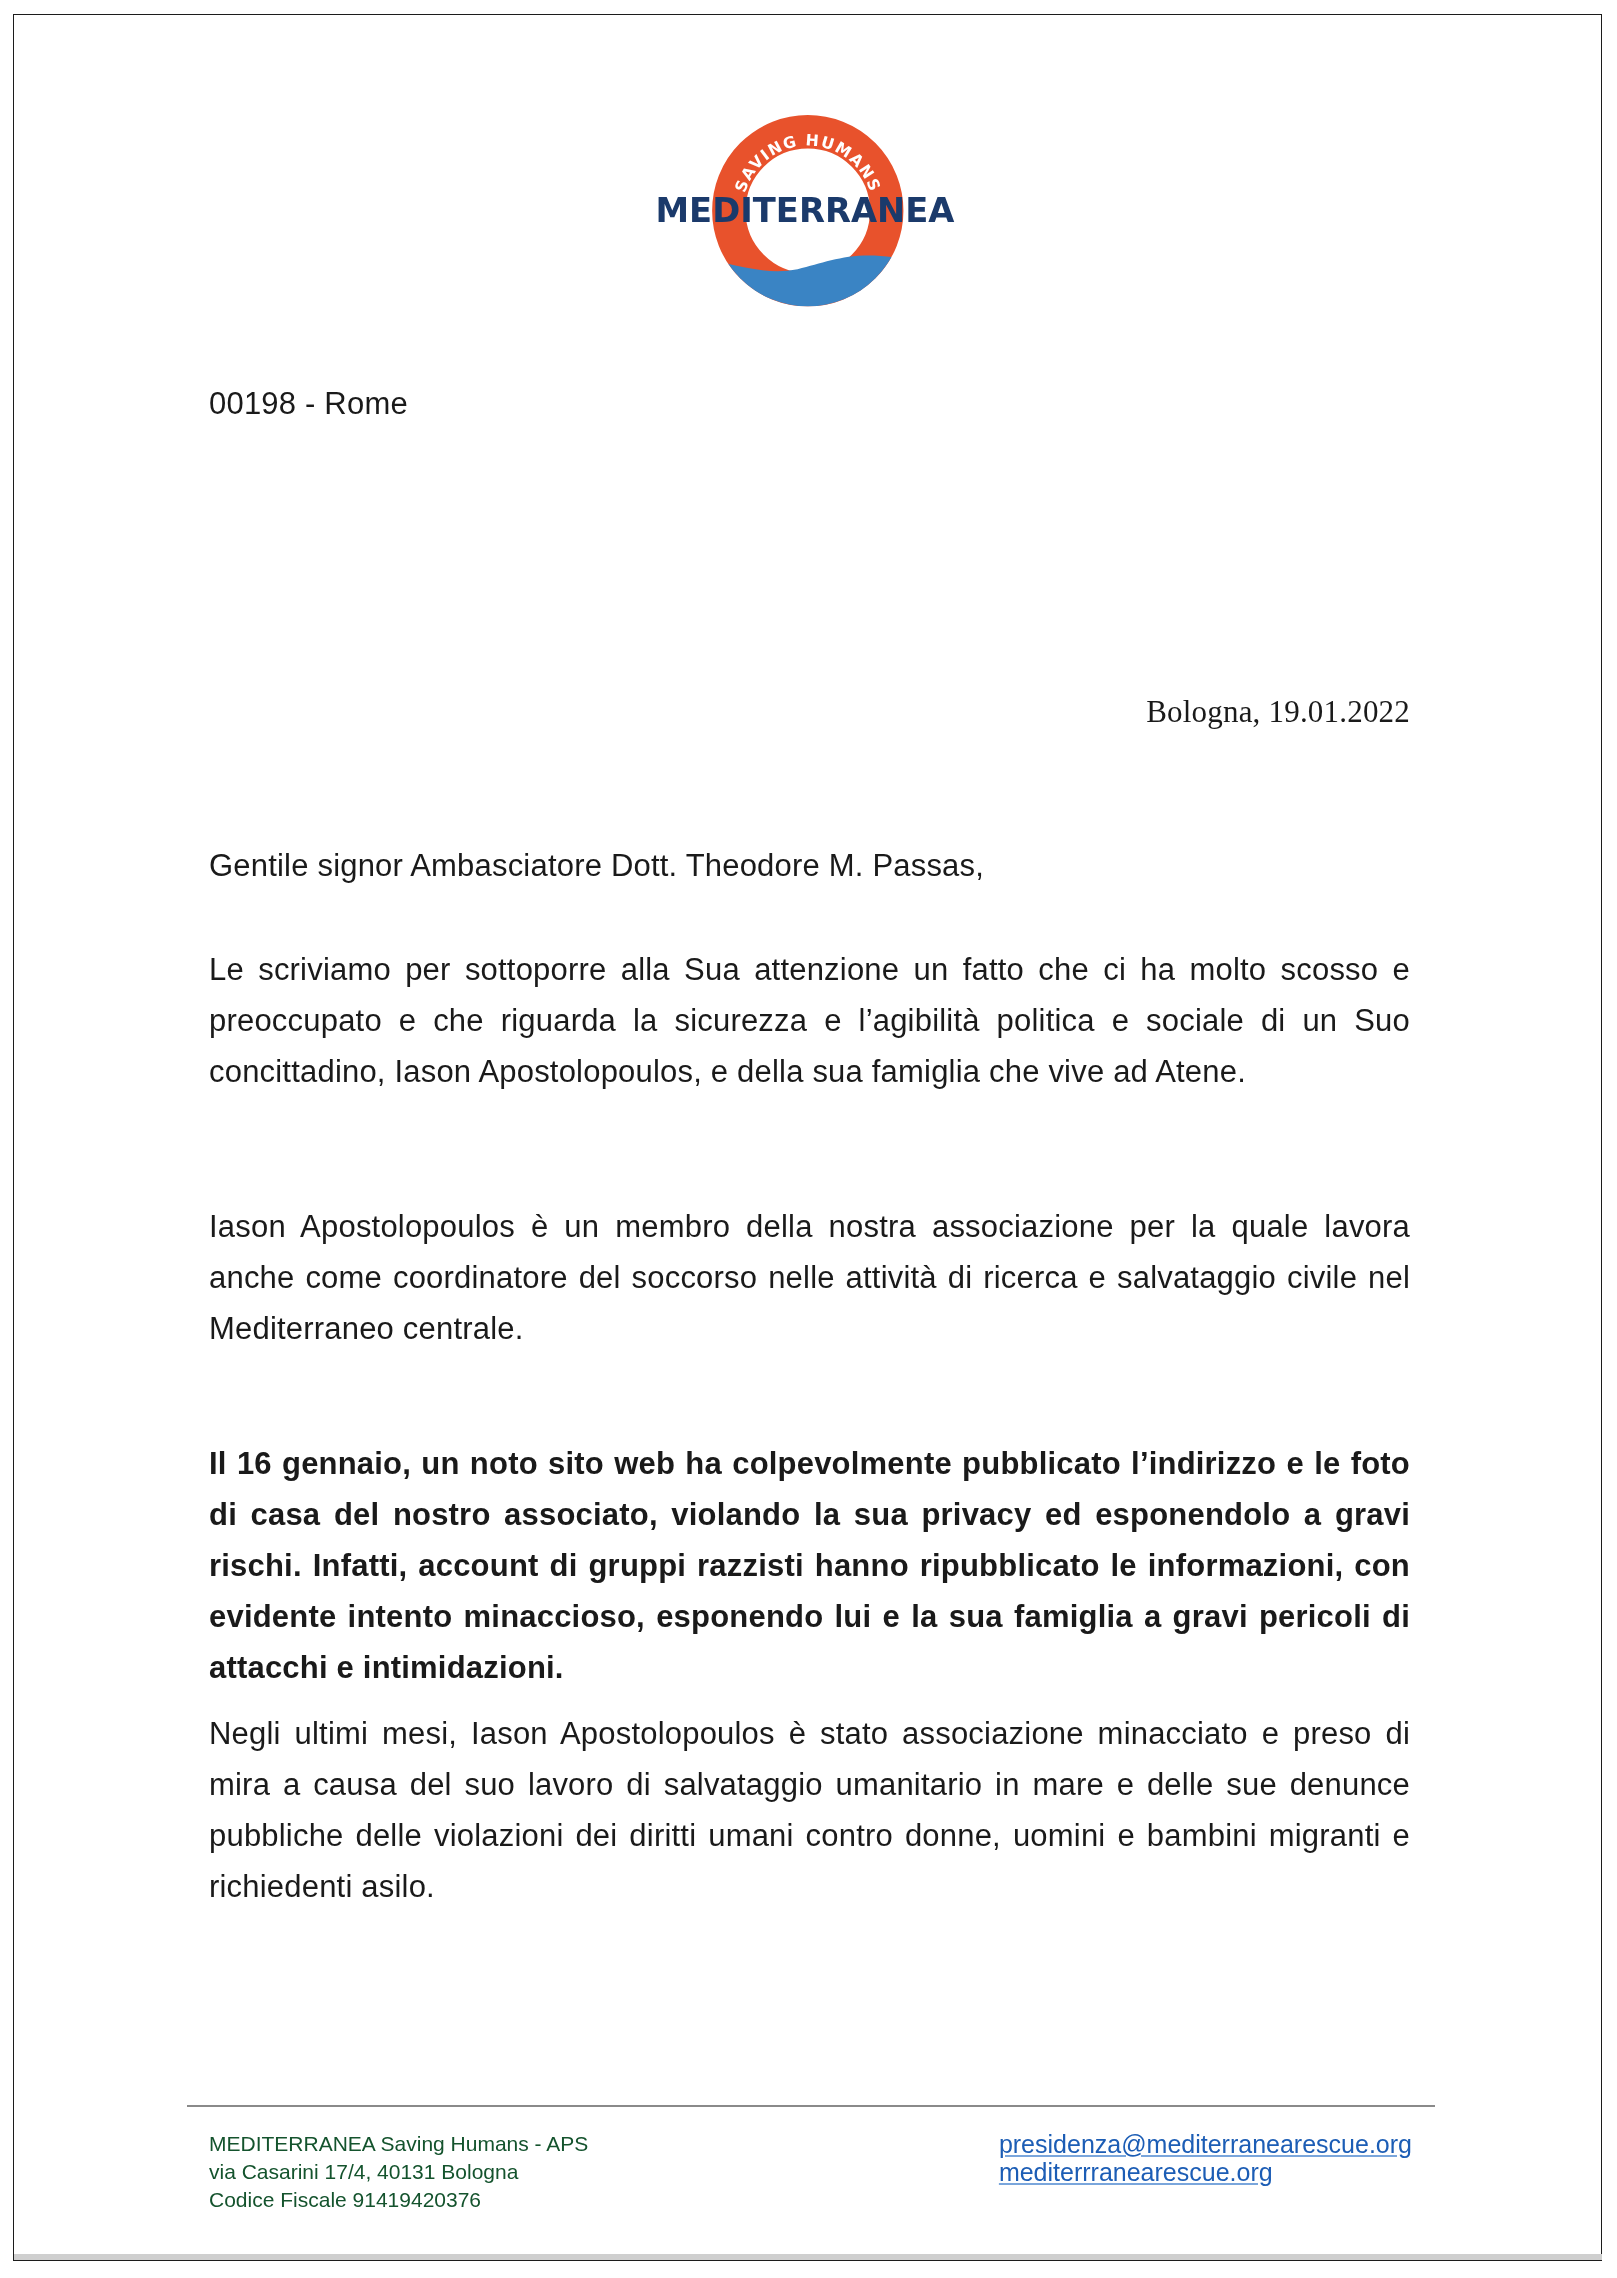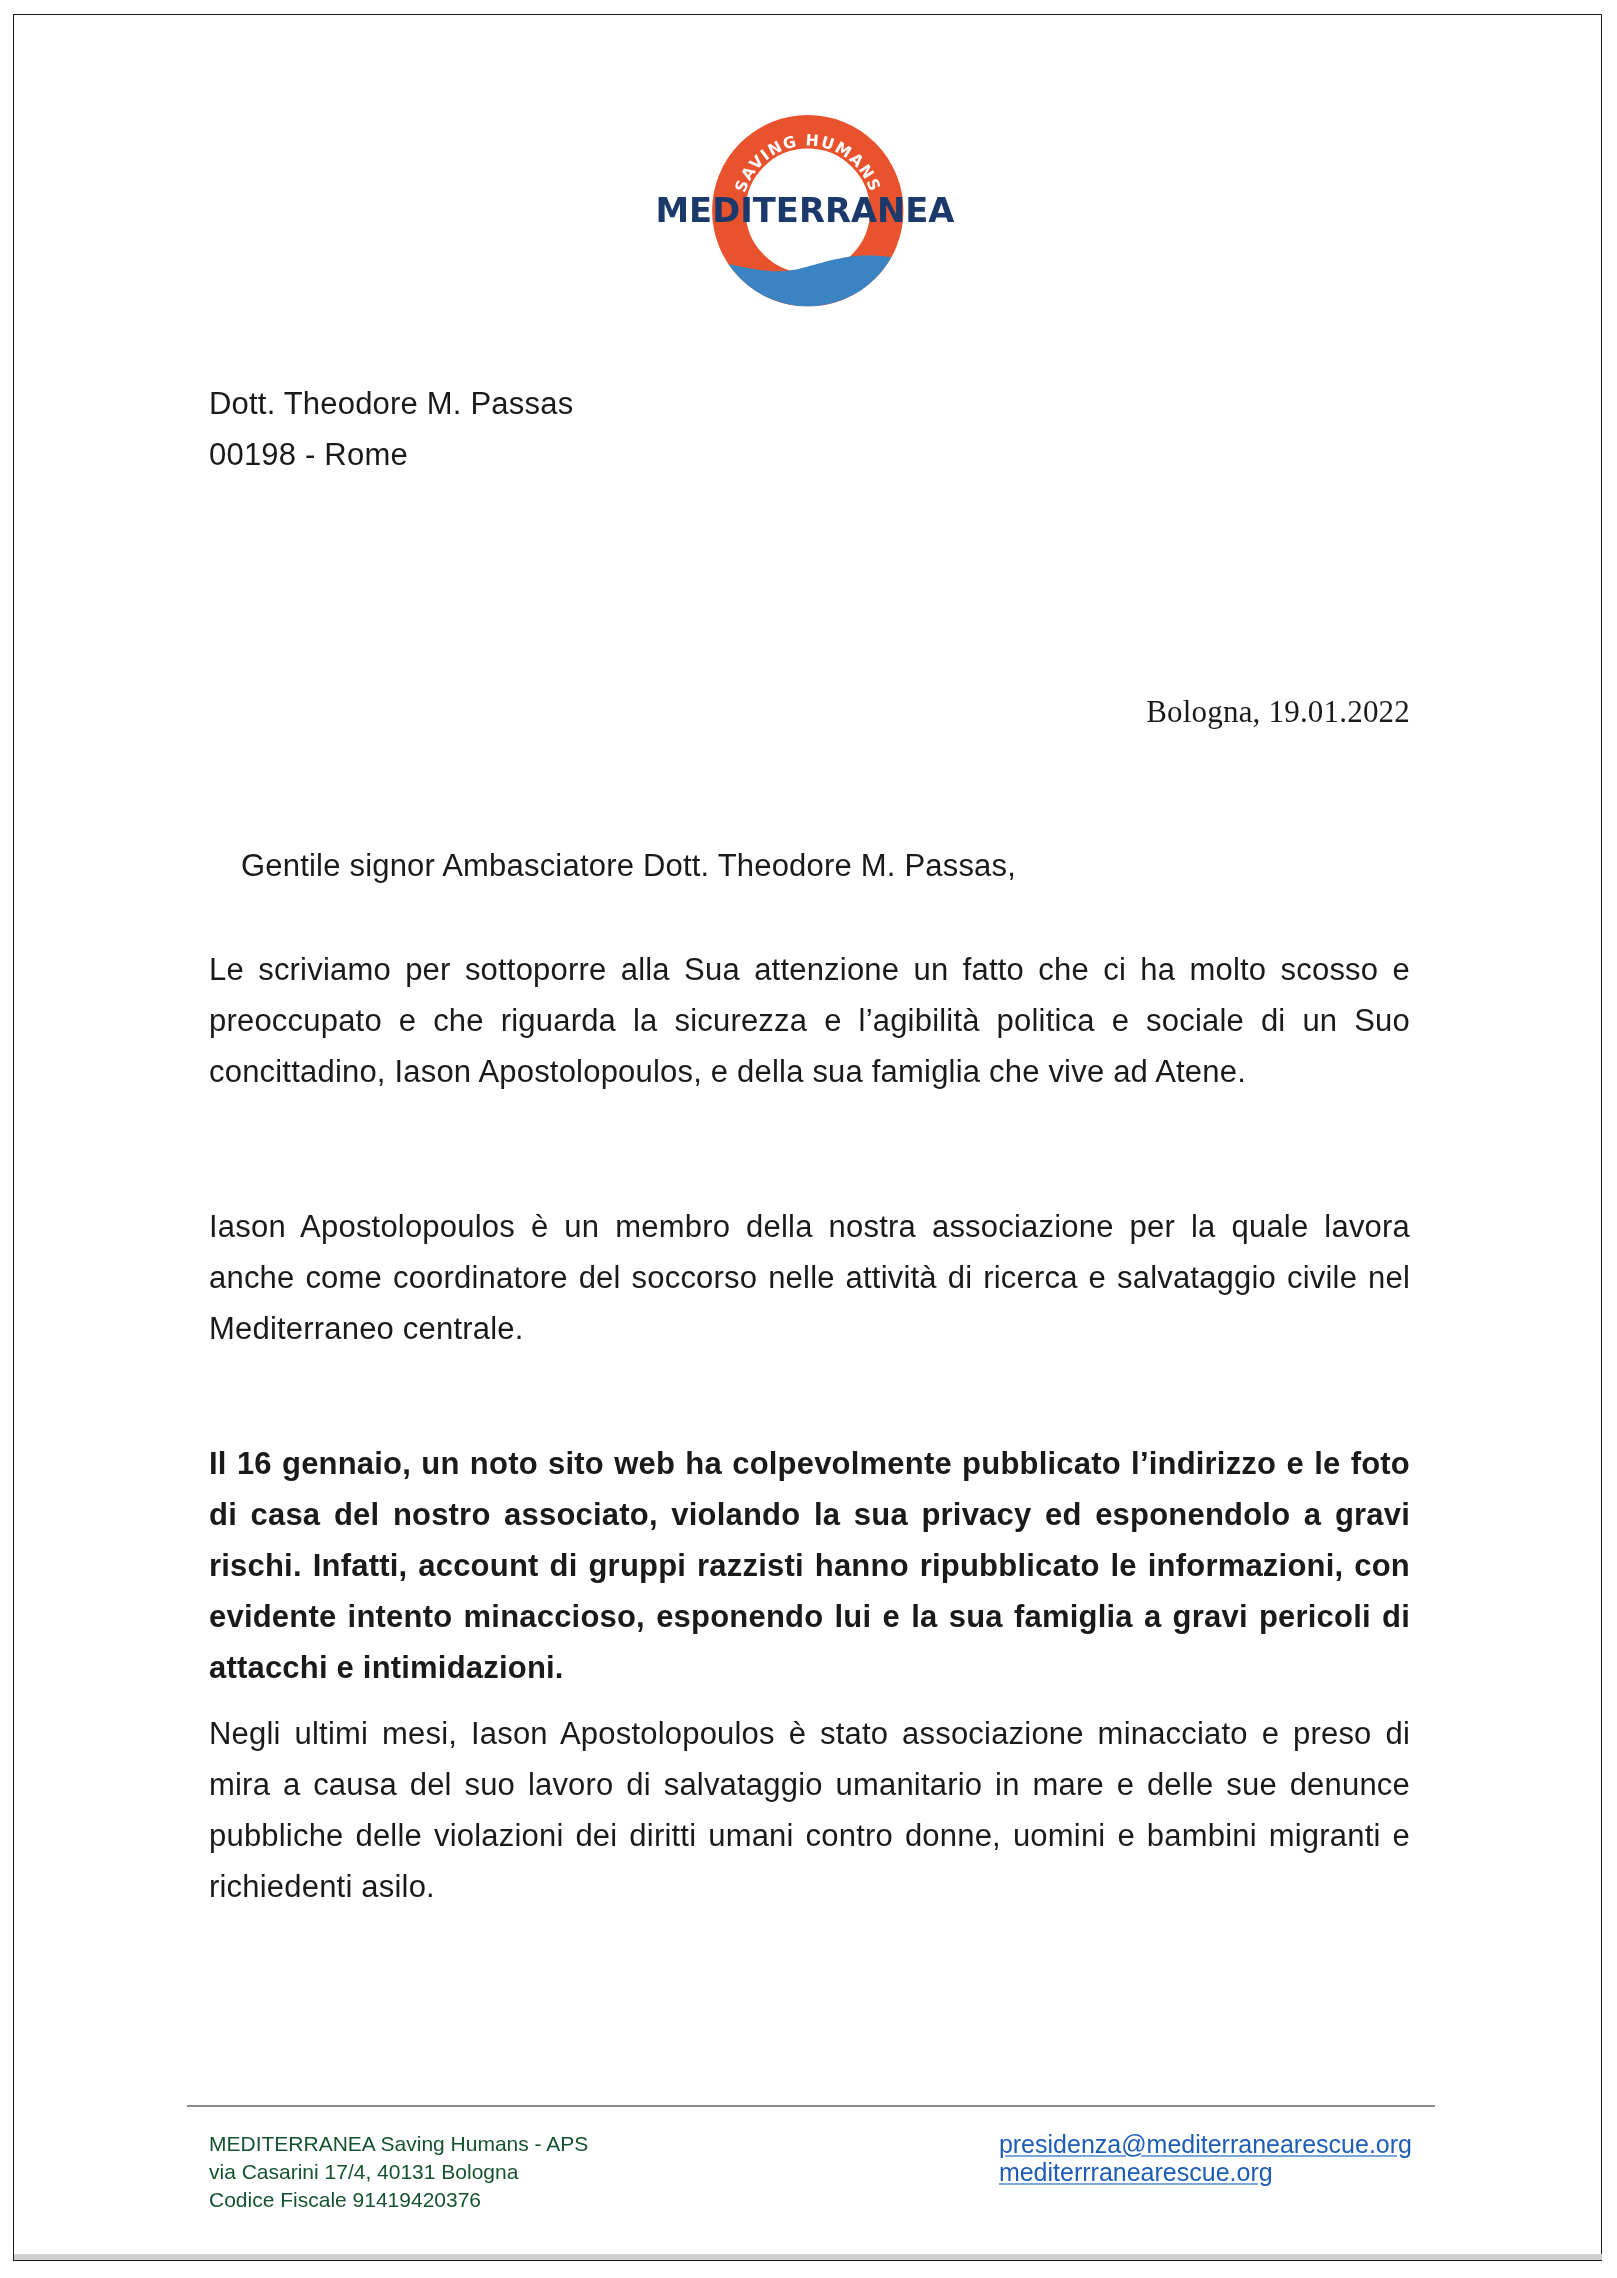--- a/index.html
+++ b/index.html
@@ -48,21 +48,21 @@
     line-height: 51px;
     white-space: nowrap;
     letter-spacing: 0.2px;
   }
   .address { top: 378px; }
   .date {
     top: 686px;
     text-align: right;
     font-family: Liberation Serif, serif;
   }
-  .salutation { top: 840px; margin-left: 32px; }
+  .salutation { top: 840px; }
   .para {
     white-space: normal;
     text-align: justify;
     text-align-last: left;
   }
   .p1 { top: 944px; }
   .p2 { top: 1201px; }
   .p3 { top: 1438px; font-weight: bold; }
   .p4 { top: 1708px; }
   .line { display: block; }
@@ -119,21 +119,20 @@
     <path d="M 60 168 C 100 178, 130 186, 160 180 C 195 172, 220 158, 280 170 L 280 240 L 60 240 Z" fill="#3a84c4"></path>
   </g>
   <text font-family="'DejaVu Sans', sans-serif" font-size="17" font-weight="bold" fill="#ffffff" letter-spacing="1.5">
     <textPath href="#arcPath" startOffset="50%" text-anchor="middle">SAVING HUMANS</textPath>
   </text>
   <rect x="5" y="98" width="325" height="34" fill="#ffffff" opacity="0"></rect>
   <text x="168" y="129" text-anchor="middle" font-family="'DejaVu Sans', sans-serif" font-size="36" font-weight="bold" fill="#1b3a6b" textLength="322" lengthAdjust="spacingAndGlyphs">MEDITERRANEA</text>
 </svg>
 
 <div class="txt address">
-  <span class="line">Dott. Theodore M. Passas</span>
   <span class="line">00198 - Rome</span>
 </div>
 
 <div class="txt date">Bologna, 19.01.2022</div>
 
 <div class="txt salutation">Gentile signor Ambasciatore Dott. Theodore M. Passas,</div>
 
 <div class="txt para p1">Le scriviamo per sottoporre alla Sua attenzione un fatto che ci ha molto scosso e preoccupato e che riguarda la sicurezza e l’agibilità politica e sociale di un Suo concittadino, Iason Apostolopoulos, e della sua famiglia che vive ad Atene.</div>
 <div class="txt para p2">Iason Apostolopoulos è un membro della nostra associazione per la quale lavora anche come coordinatore del soccorso nelle attività di ricerca e salvataggio civile nel Mediterraneo centrale.</div>
 <div class="txt para p3">Il 16 gennaio, un noto sito web ha colpevolmente pubblicato l’indirizzo e le foto di casa del nostro associato, violando la sua privacy ed esponendolo a gravi rischi. Infatti, account di gruppi razzisti hanno ripubblicato le informazioni, con evidente intento minaccioso, esponendo lui e la sua famiglia a gravi pericoli di attacchi e intimidazioni.</div>

